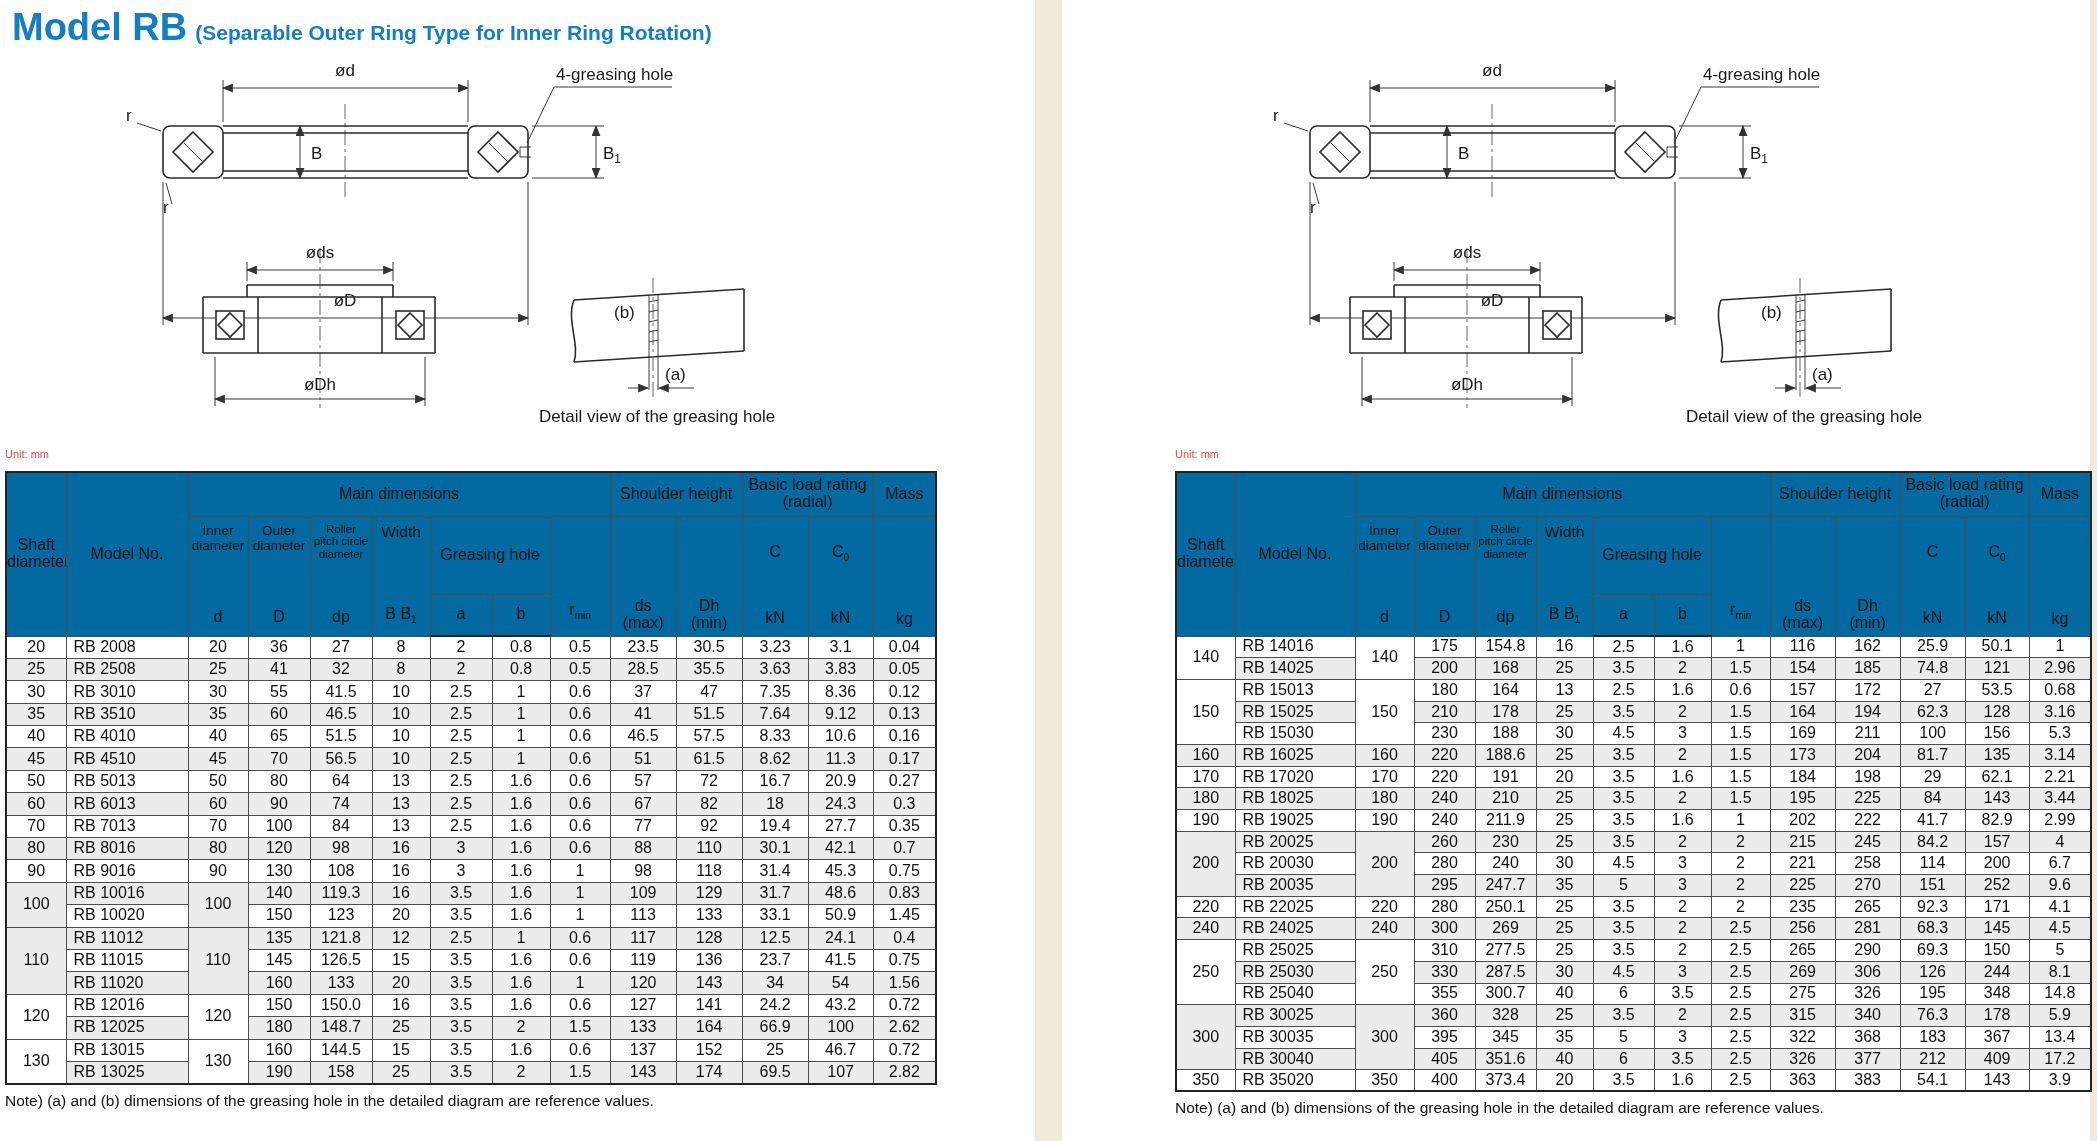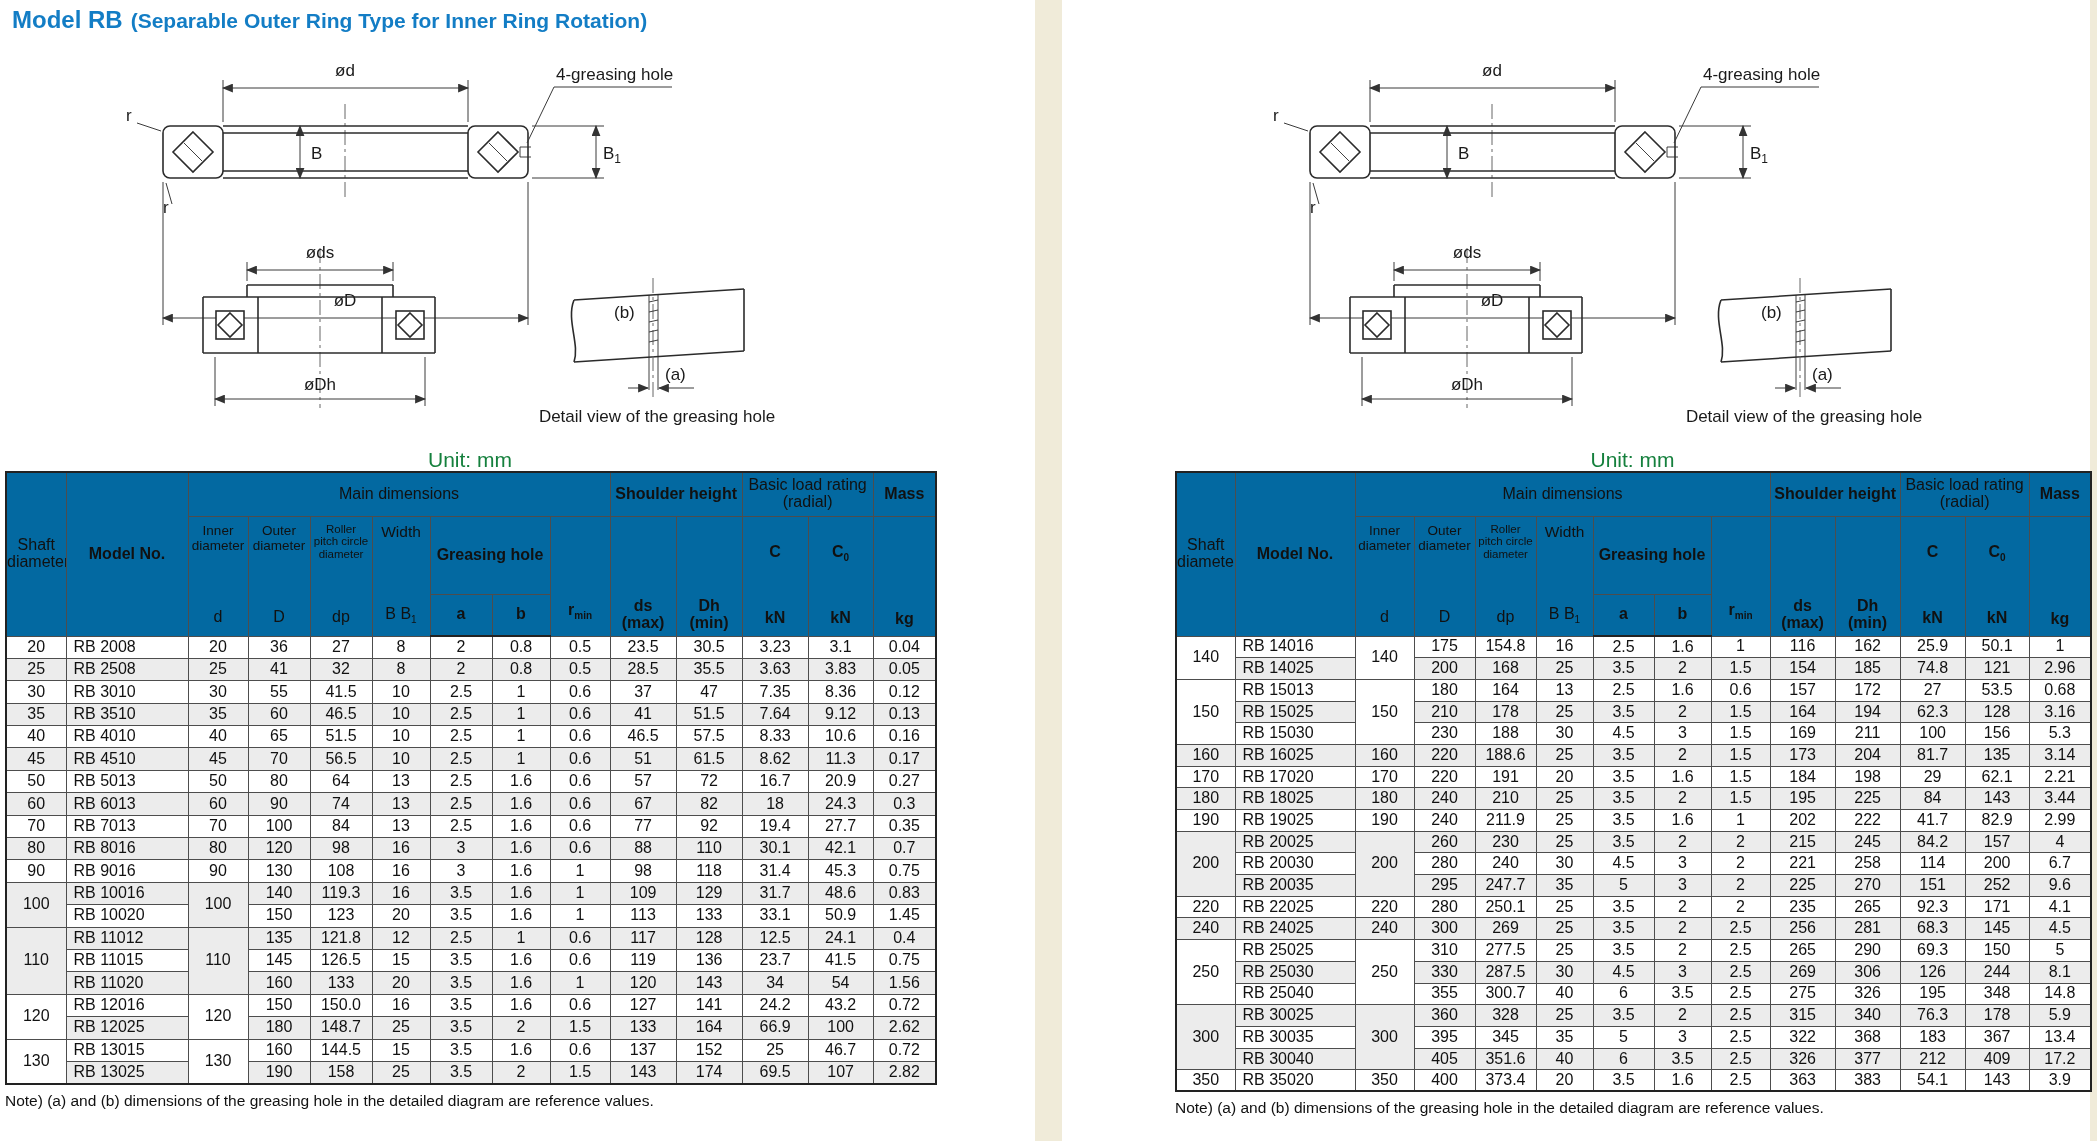--- a/index.html
+++ b/index.html
@@ -7,49 +7,49 @@
         font-family:"Liberation Sans",sans-serif;color:#111;}
   .strip{position:absolute;top:0;bottom:0;background:#f0ebd9;}
   .strip.mid{left:1035px;width:27px;}
   .strip.edge{left:2090px;width:7px;}
 
   .panel{position:absolute;top:0;width:1035px;height:1141px;}
   .panel-left{left:0;}
   .panel-right{left:1062px;}
 
   .title-row{position:absolute;left:12px;top:6px;white-space:nowrap;z-index:3;}
-  .title-main{font-size:24px;font-weight:bold;color:#137dc5;}
+  .title-main{font-size:38px;font-weight:bold;color:#137dc5;}
   .title-sub{font-size:21px;font-weight:bold;color:#137dc5;margin-left:8px;}
 
   .diagram{position:absolute;top:0;left:0;width:1030px;height:470px;}
   .panel-right .diagram{left:85px;}
   svg text{font-family:"Liberation Sans",sans-serif;font-size:17px;fill:#1a1a1a;}
   svg .obj{stroke:#2b2b2b;stroke-width:1.6;fill:none;}
   svg .objw{stroke:#2b2b2b;stroke-width:1.6;fill:#ffffff;}
   svg .thin{stroke:#2b2b2b;stroke-width:0.9;fill:none;}
   svg .dim{stroke:#3a3a3a;stroke-width:1;fill:none;}
   svg .cl{stroke:#666;stroke-width:1;fill:none;stroke-dasharray:15 4 3 4;}
 
   .table-wrap{position:absolute;top:448px;}
   .panel-left .table-wrap{left:5px;width:930px;}
   .panel-right .table-wrap{left:113px;width:915px;}
-  .unit-line{height:18px;text-align:center;font-size:21px;margin-bottom:5px;color:#15803d;}
+  .unit-line{height:18px;text-align:left;font-size:11px;margin-bottom:5px;color:#ef4444;}
 
   table.spec{border-collapse:collapse;table-layout:fixed;border:2px solid #222;}
   .panel-left table.spec{width:930px;}
   .panel-right table.spec{width:915px;}
   table.spec td{border:1px solid #4d4d4d;text-align:center;font-size:16px;padding:0;
                 overflow:hidden;line-height:1.05;}
   thead td{background:#0369a1;font-size:15px;}
   thead tr.h1{height:44px;}
   thead tr.h2{height:78px;}
   thead tr.h3{height:42px;}
   thead tr.h3 td{border-bottom:2px solid #222;}
   .fs17{font-size:17px;}
-  .fs16{font-size:16px;font-weight:bold;}
+  .fs16{font-size:16px;}
   .fs145{font-size:14.5px;}
   .fs135{font-size:13.5px;line-height:1.15;}
   thead td.vtop{vertical-align:top;}
   .tall{height:117px;box-sizing:border-box;display:flex;flex-direction:column;
         justify-content:space-between;align-items:center;padding:6px 2px 8px;}
   .tall .lbl{font-size:13.5px;line-height:1.15;}
   .tall .lbl.small{font-size:11.5px;line-height:1.1;}
   .tall .lbl.wide{font-size:15.5px;}
   .tall .sym{font-size:16px;}
   .cwrap{height:117px;box-sizing:border-box;display:flex;flex-direction:column;

